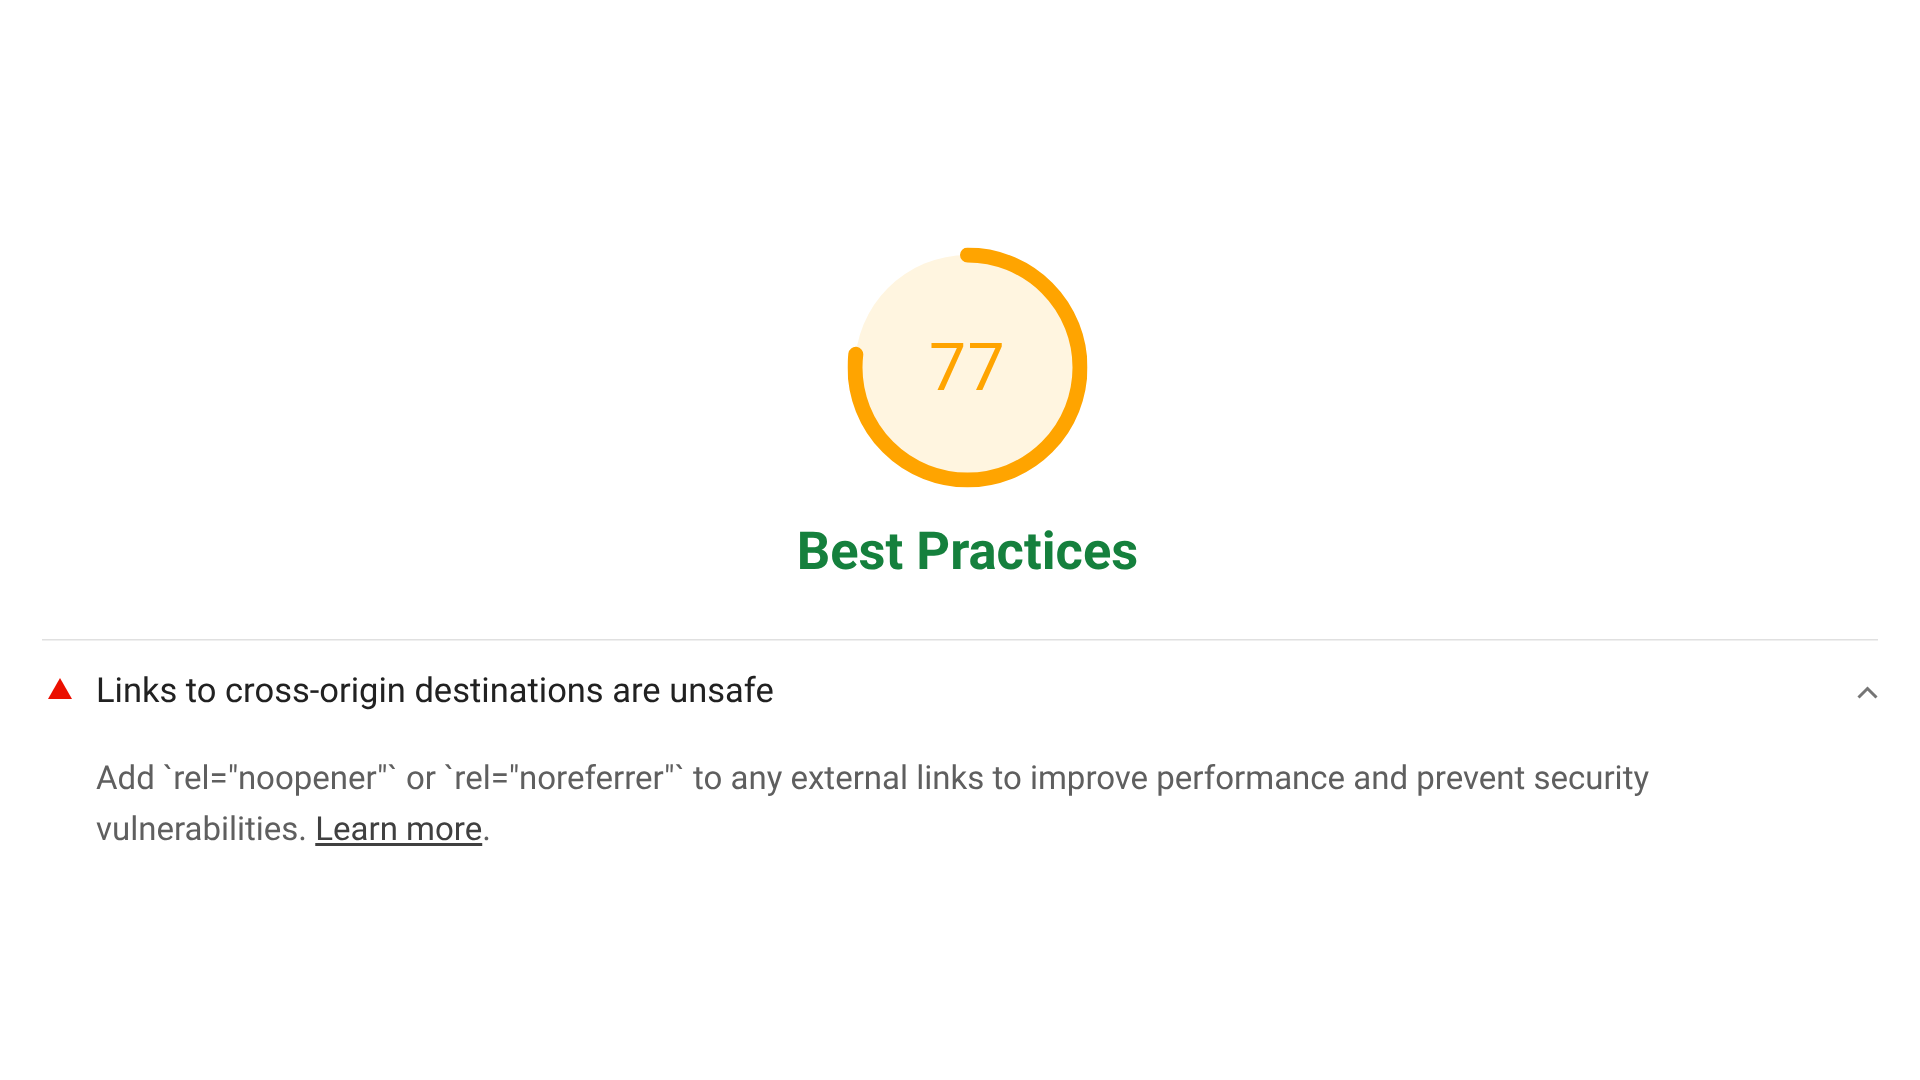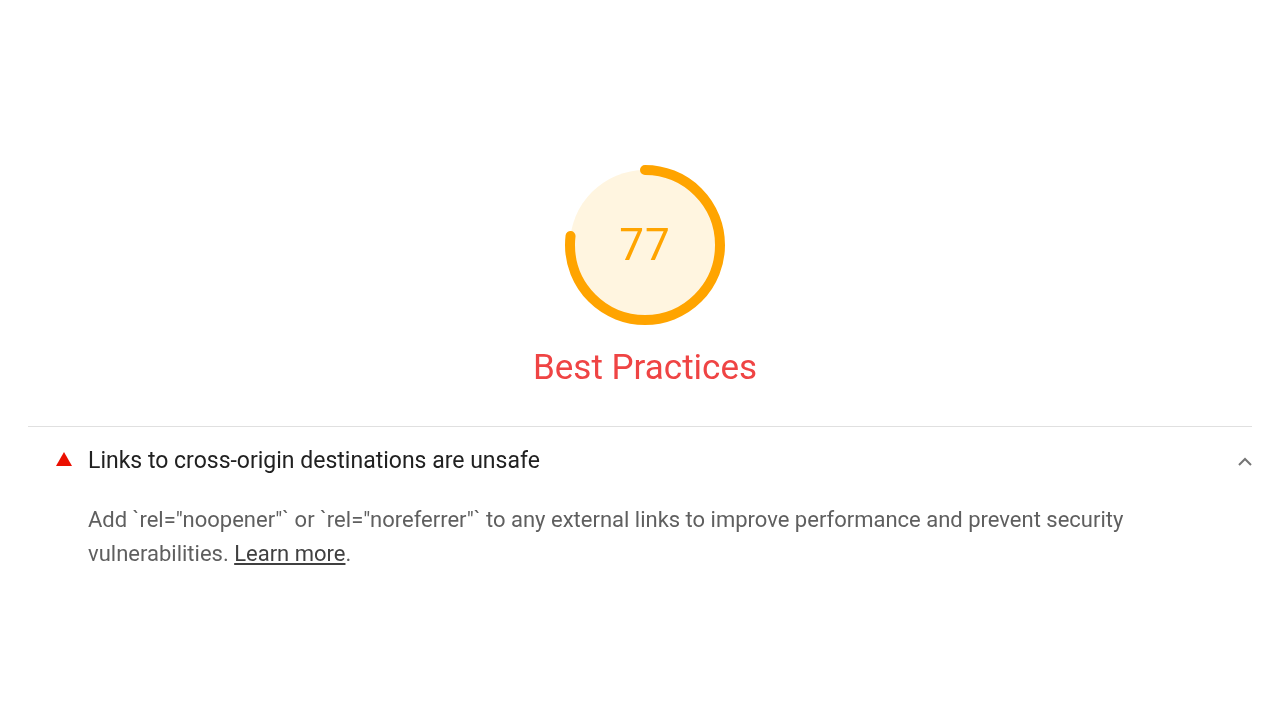--- a/index.html
+++ b/index.html
@@ -49,34 +49,34 @@
       top: 50%;
       left: 50%;
       transform: translate(-50%, -50%);
       font-size: 44px;
       font-weight: 400;
       color: #FFA400;
       letter-spacing: 1px;
     }
     .category-title {
       font-size: 35px;
-      font-weight: 400;
-      color: #ef4444;
+      font-weight: 700;
+      color: #15803d;
       margin-top: 22px;
       margin-left: 10px;
     }
     .divider {
       border: none;
       border-top: 1px solid #e0e0e0;
       margin: 38px 28px 0 28px;
     }
     .audit-item {
       display: flex;
       align-items: flex-start;
-      padding: 18px 28px 0 56px;
+      padding: 18px 28px 0 32px;
       cursor: pointer;
     }
     .audit-icon {
       flex-shrink: 0;
       margin-top: 7px;
       margin-right: 16px;
     }
     .audit-icon svg {
       display: block;
     }

